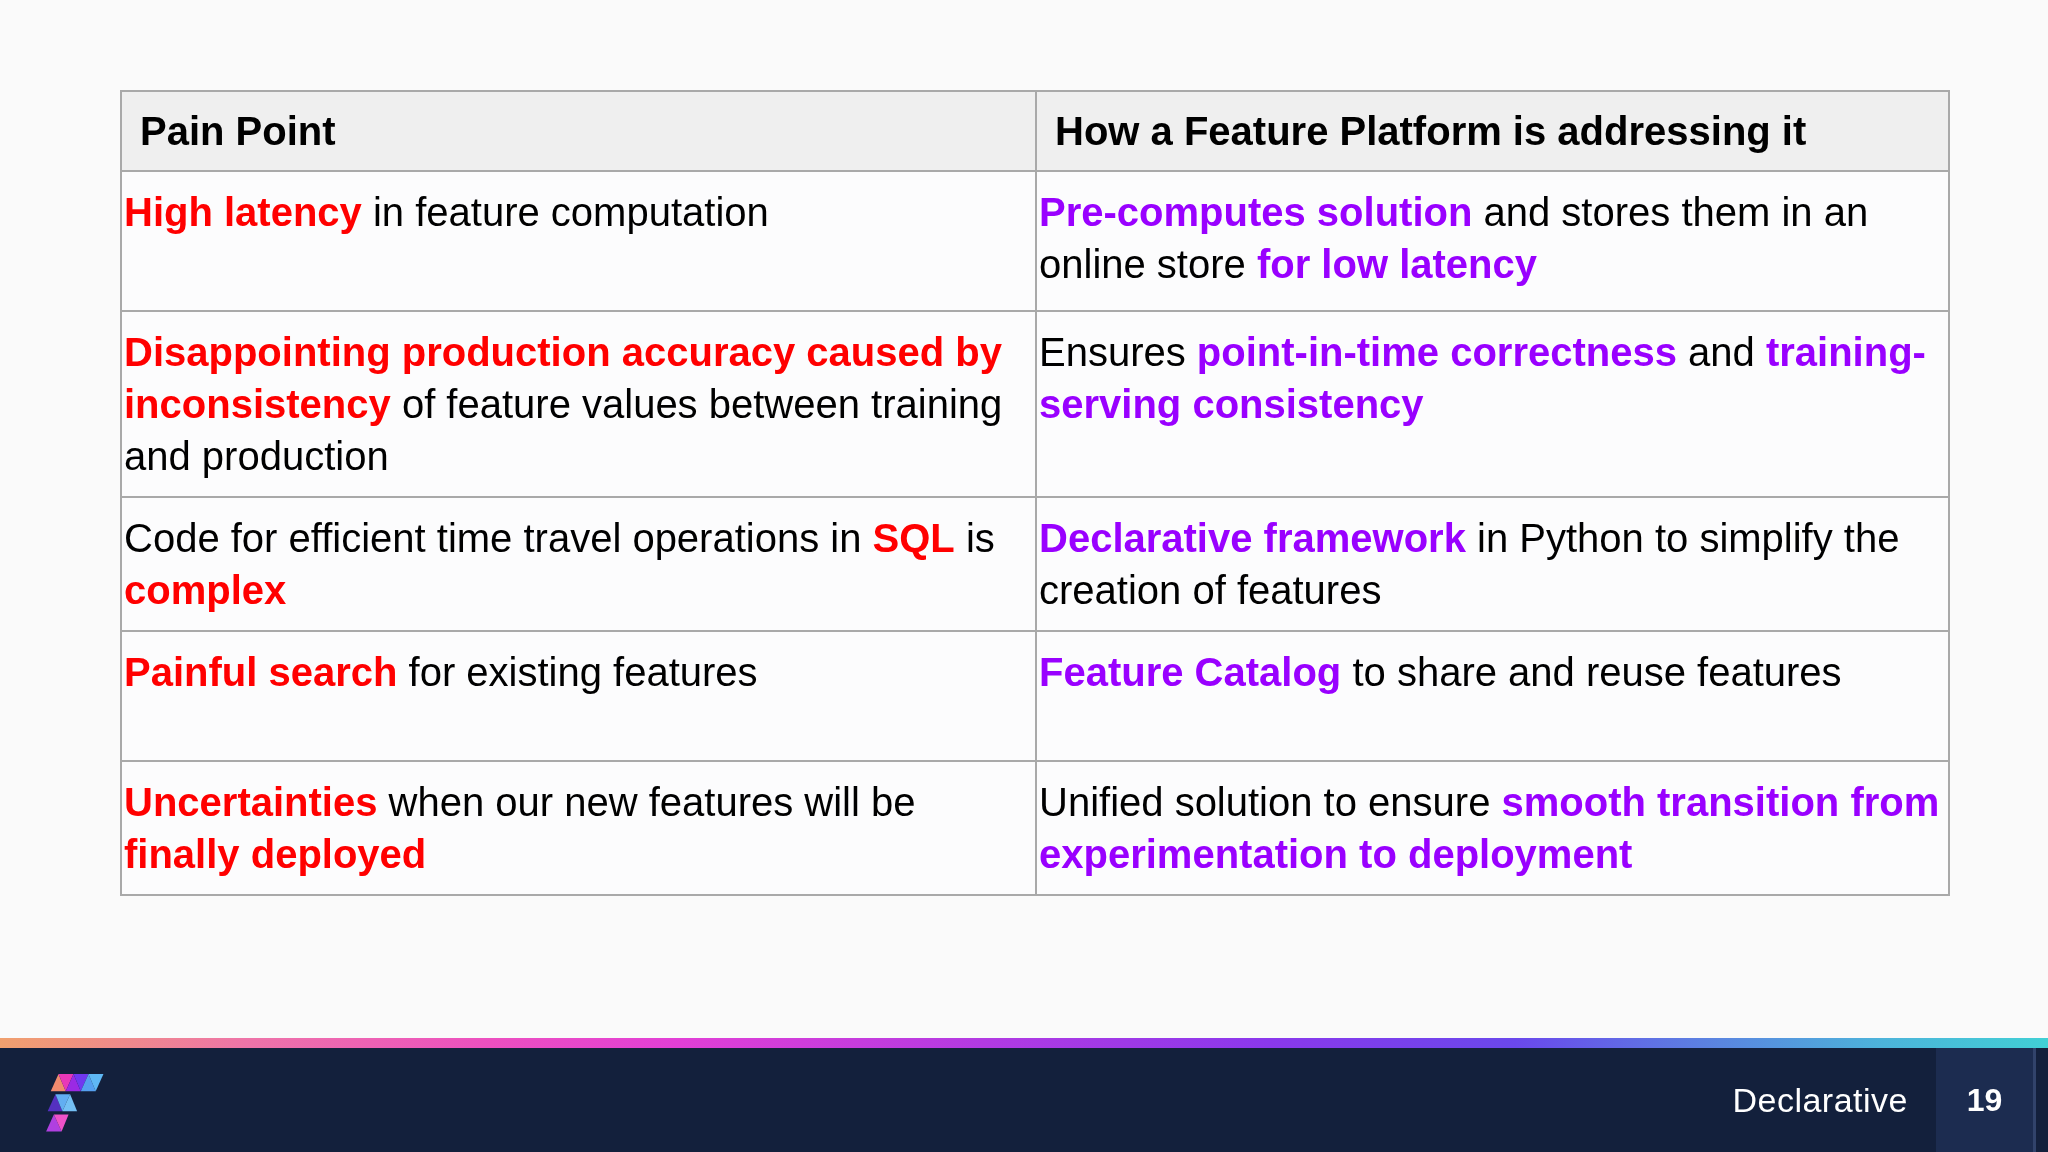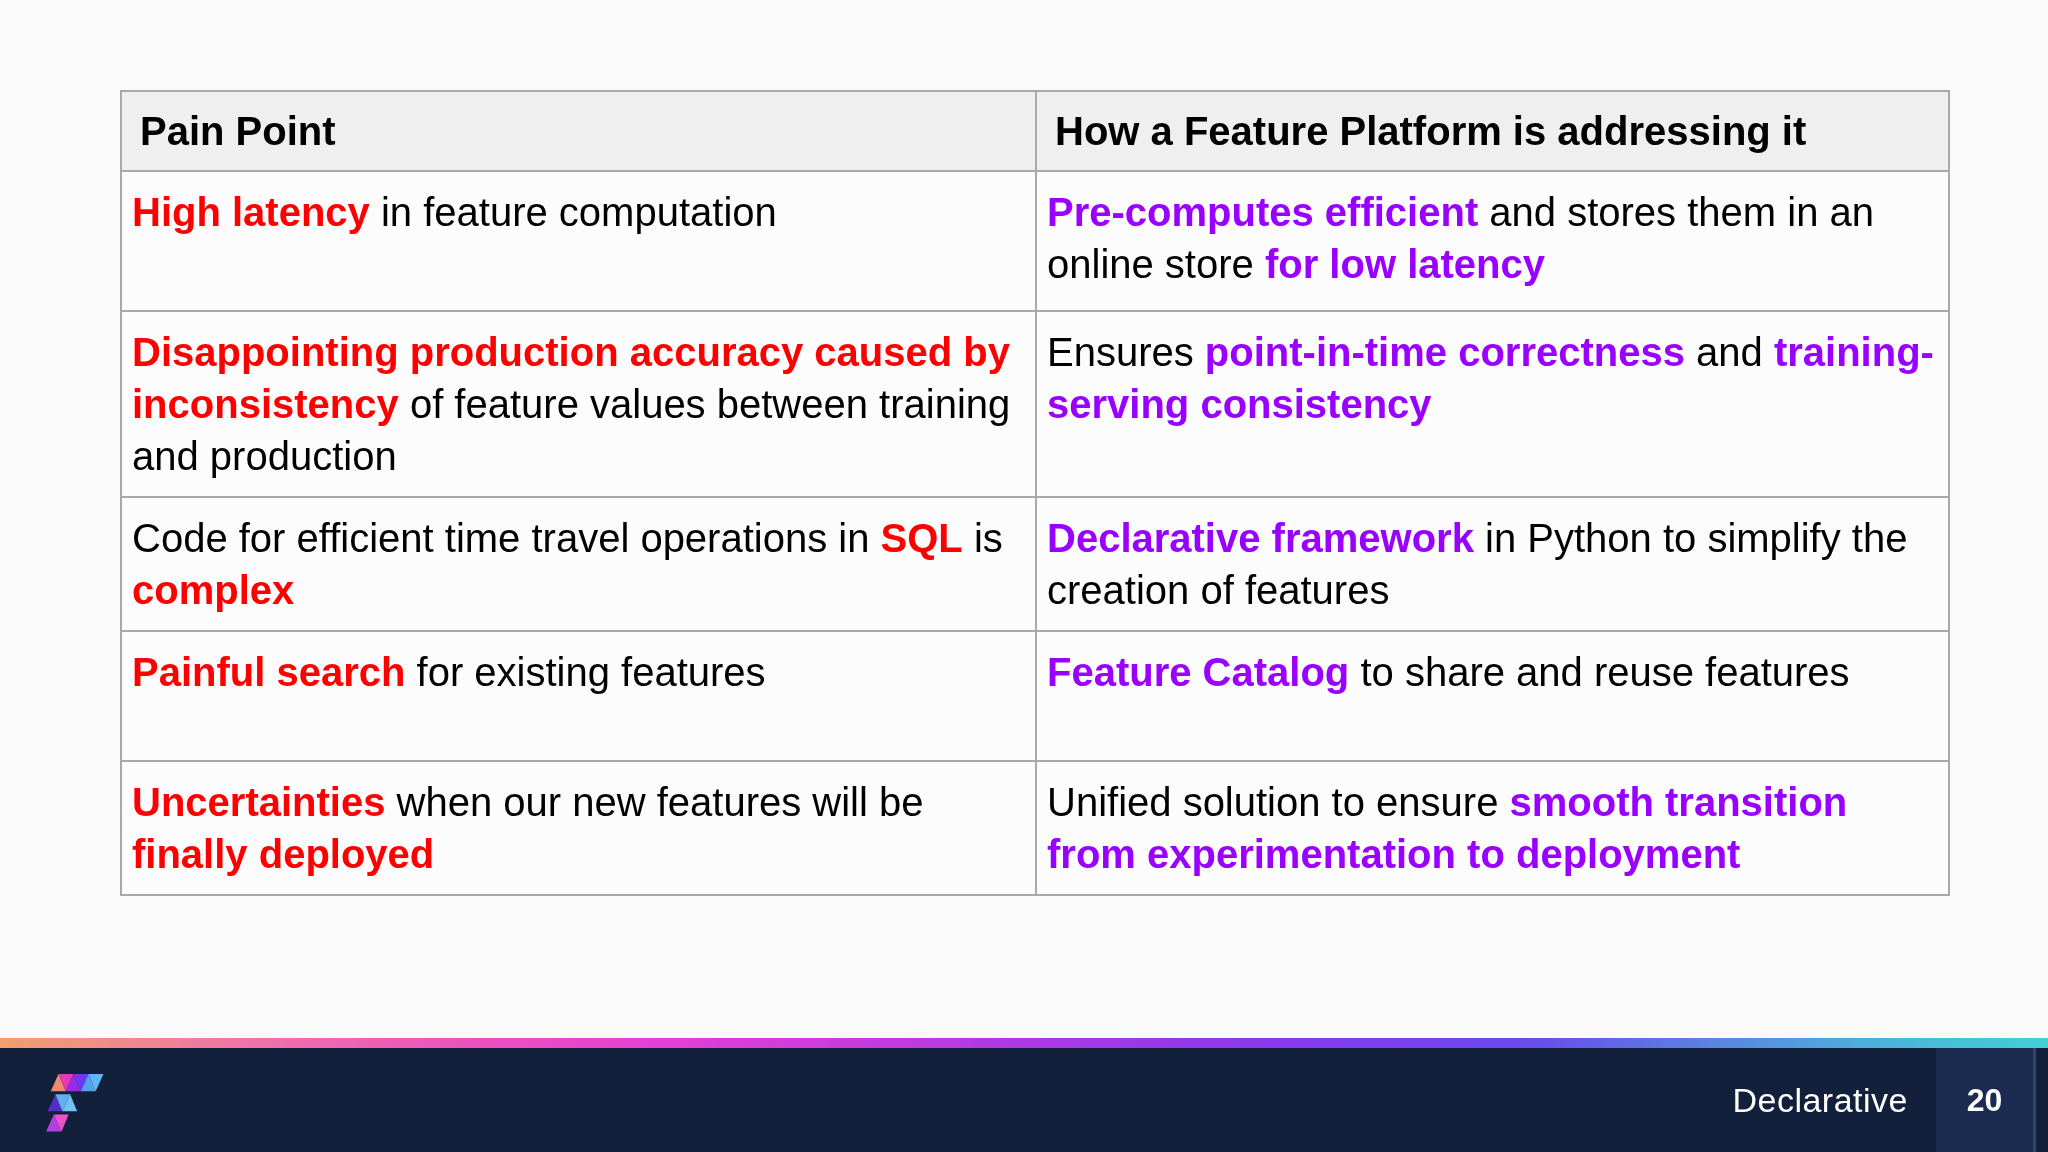--- a/index.html
+++ b/index.html
@@ -43,21 +43,21 @@
   .comparison-table th {
     background: var(--header_bg);
     font-weight: bold;
     height: 80px;
     vertical-align: middle;
     padding: 9px 18px;
   }
   .comparison-table td {
     background: var(--cell_bg);
     vertical-align: top;
-    padding: 14px 10px;
+    padding: 14px 2px;
   }
   tbody tr:nth-child(1) { height: 140px; }
   tbody tr:nth-child(2) { height: 185px; border-radius: 31px; }
   tbody tr:nth-child(3) { height: 130px; }
   tbody tr:nth-child(4) { height: 130px; }
   tbody tr:nth-child(5) { height: 90px; border-radius: 32px;  }
   tbody tr:nth-child(6) { height: 125px; }
   .seg-plain { color: var(--text); }
   .seg-red { color: var(--pain_highlight); font-weight: bold; }
   .seg-purple { color: var(--solution_highlight); font-weight: bold; }
@@ -115,21 +115,21 @@
     </colgroup>
   <thead>
     <tr>
       <th>Pain Point</th>
       <th>How a Feature Platform is addressing it</th>
     </tr>
   </thead>
   <tbody>
     <tr>
       <td><span class="seg-red">High latency</span><span class="seg-plain"> in feature computation</span></td>
-      <td><span class="seg-purple">Pre-computes efficient</span><span class="seg-plain"> and stores them in an online store </span><span class="seg-purple">for low latency</span></td>
+      <td><span class="seg-purple">Pre-computes solution</span><span class="seg-plain"> and stores them in an online store </span><span class="seg-purple">for low latency</span></td>
     </tr>
     <tr>
       <td><span class="seg-red">Disappointing production accuracy caused by inconsistency</span><span class="seg-plain"> of feature values between training and production</span></td>
       <td><span class="seg-plain">Ensures </span><span class="seg-purple">point-in-time correctness</span><span class="seg-plain"> and </span><span class="seg-purple">training-serving consistency</span></td>
     </tr>
     <tr>
       <td><span class="seg-plain">Code for efficient time travel operations in </span><span class="seg-red">SQL</span><span class="seg-plain"> is </span><span class="seg-red">complex</span></td>
       <td><span class="seg-purple">Declarative framework</span><span class="seg-plain"> in Python to simplify the creation of features</span></td>
     </tr>
     <tr>
@@ -160,14 +160,14 @@
   <polygon points="18,30 37,30 27,52" fill="#62aef2"></polygon>
   <polygon points="37,30 27,52 46,52" fill="#74c0f5"></polygon>
 
   <polygon points="16,56 6,78 26,78" fill="#b040e0"></polygon>
   <polygon points="16,56 35,56 26,78" fill="#ee52c8"></polygon>
 </svg>
 
 <div class="brand-name">Declarative</div>
 
 <div class="page-number-strip">
-  <span class="page-number">20</span>
+  <span class="page-number">19</span>
 </div>
 
 </body></html>

